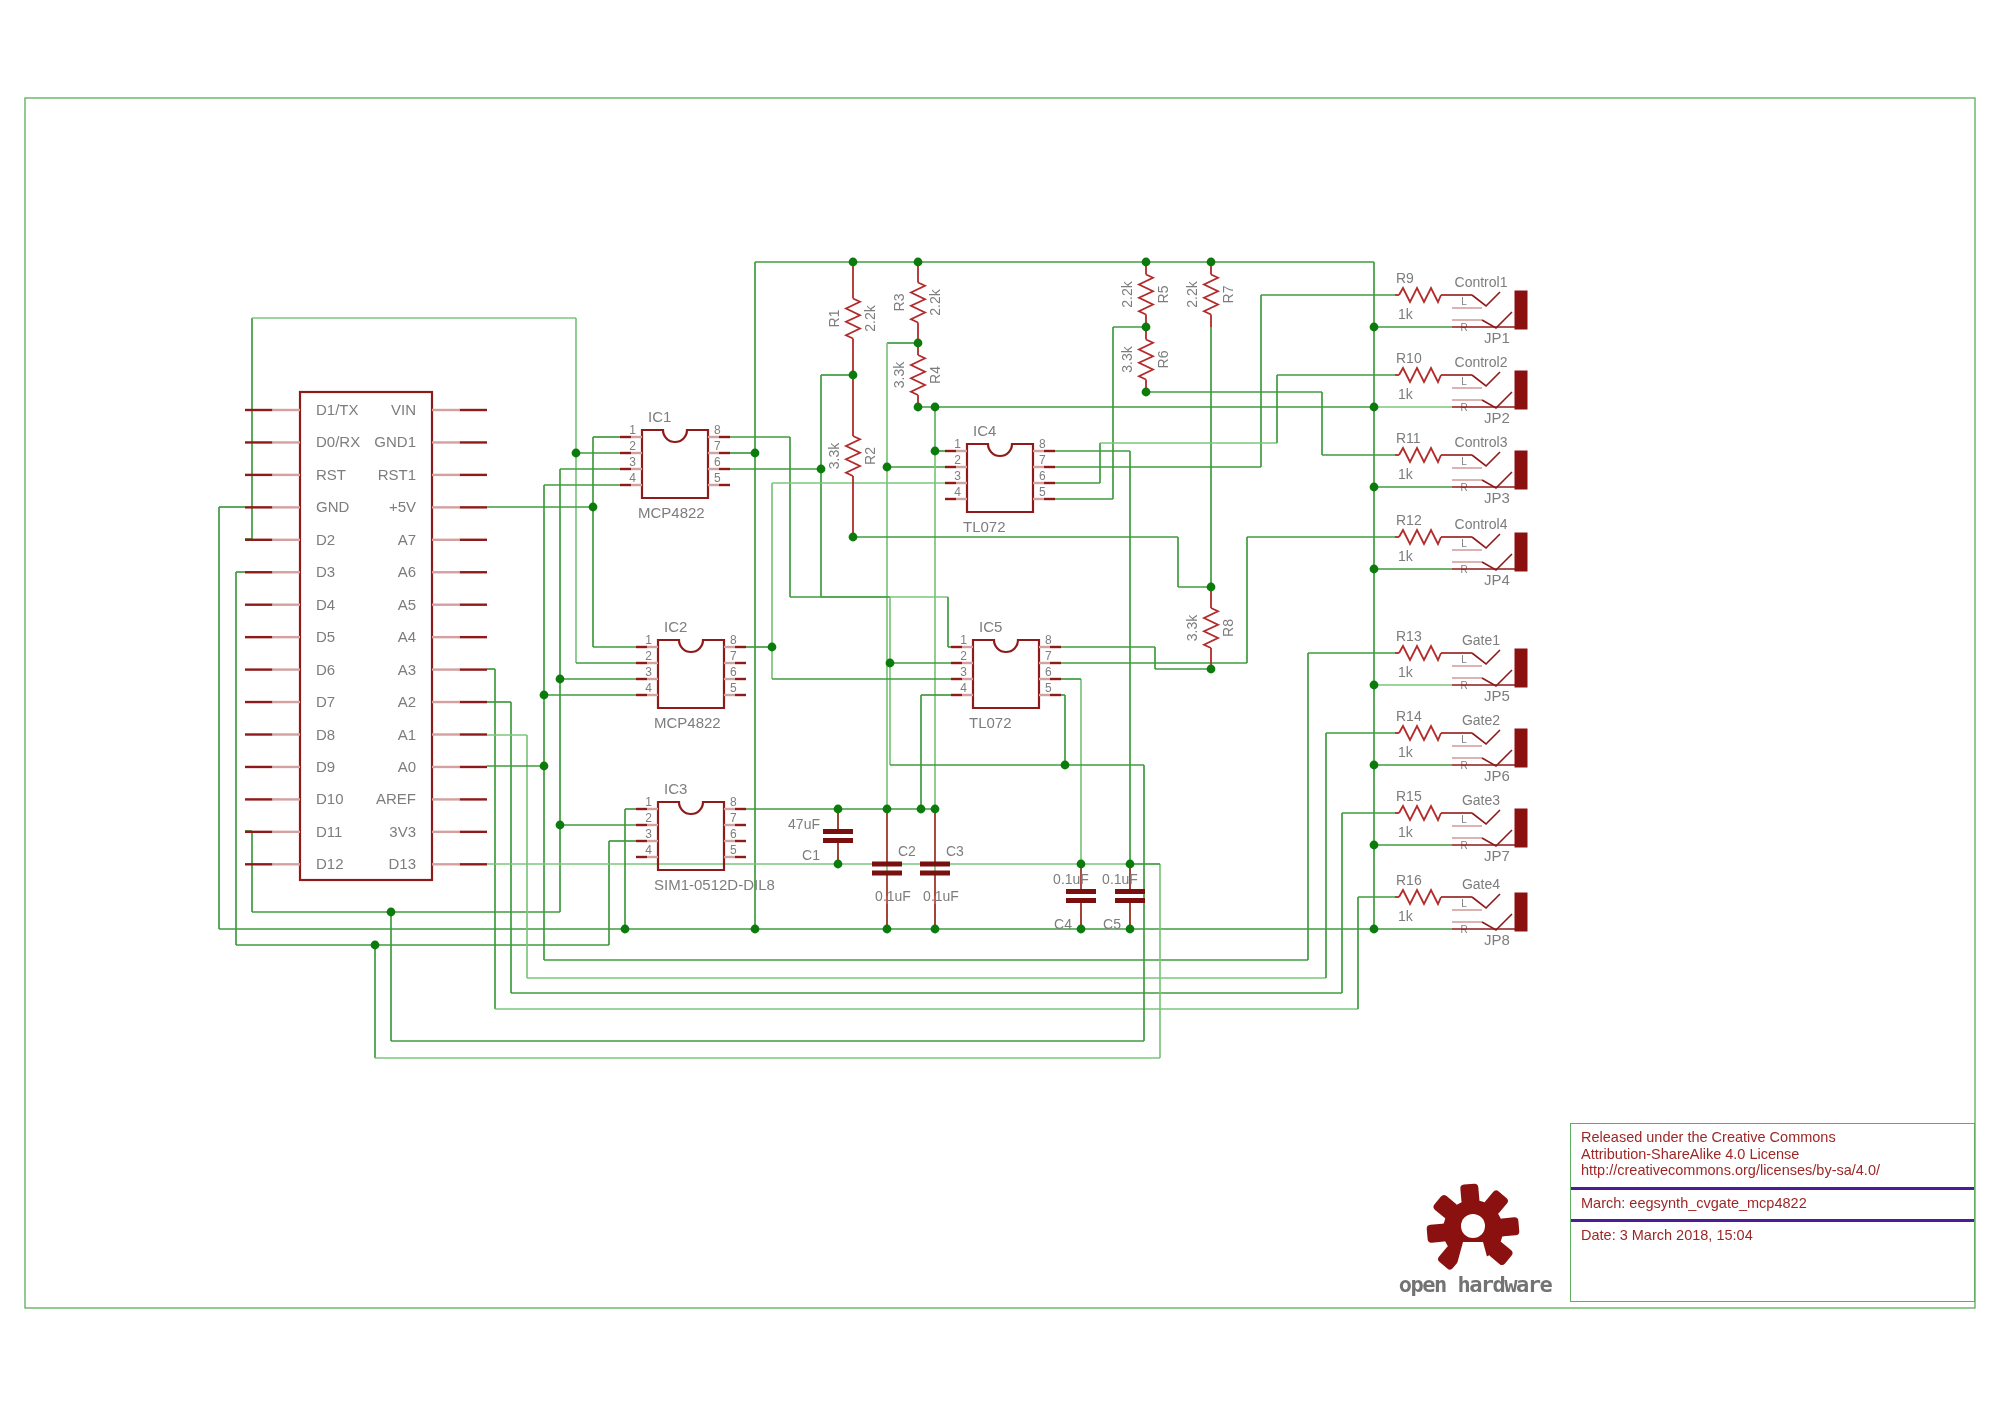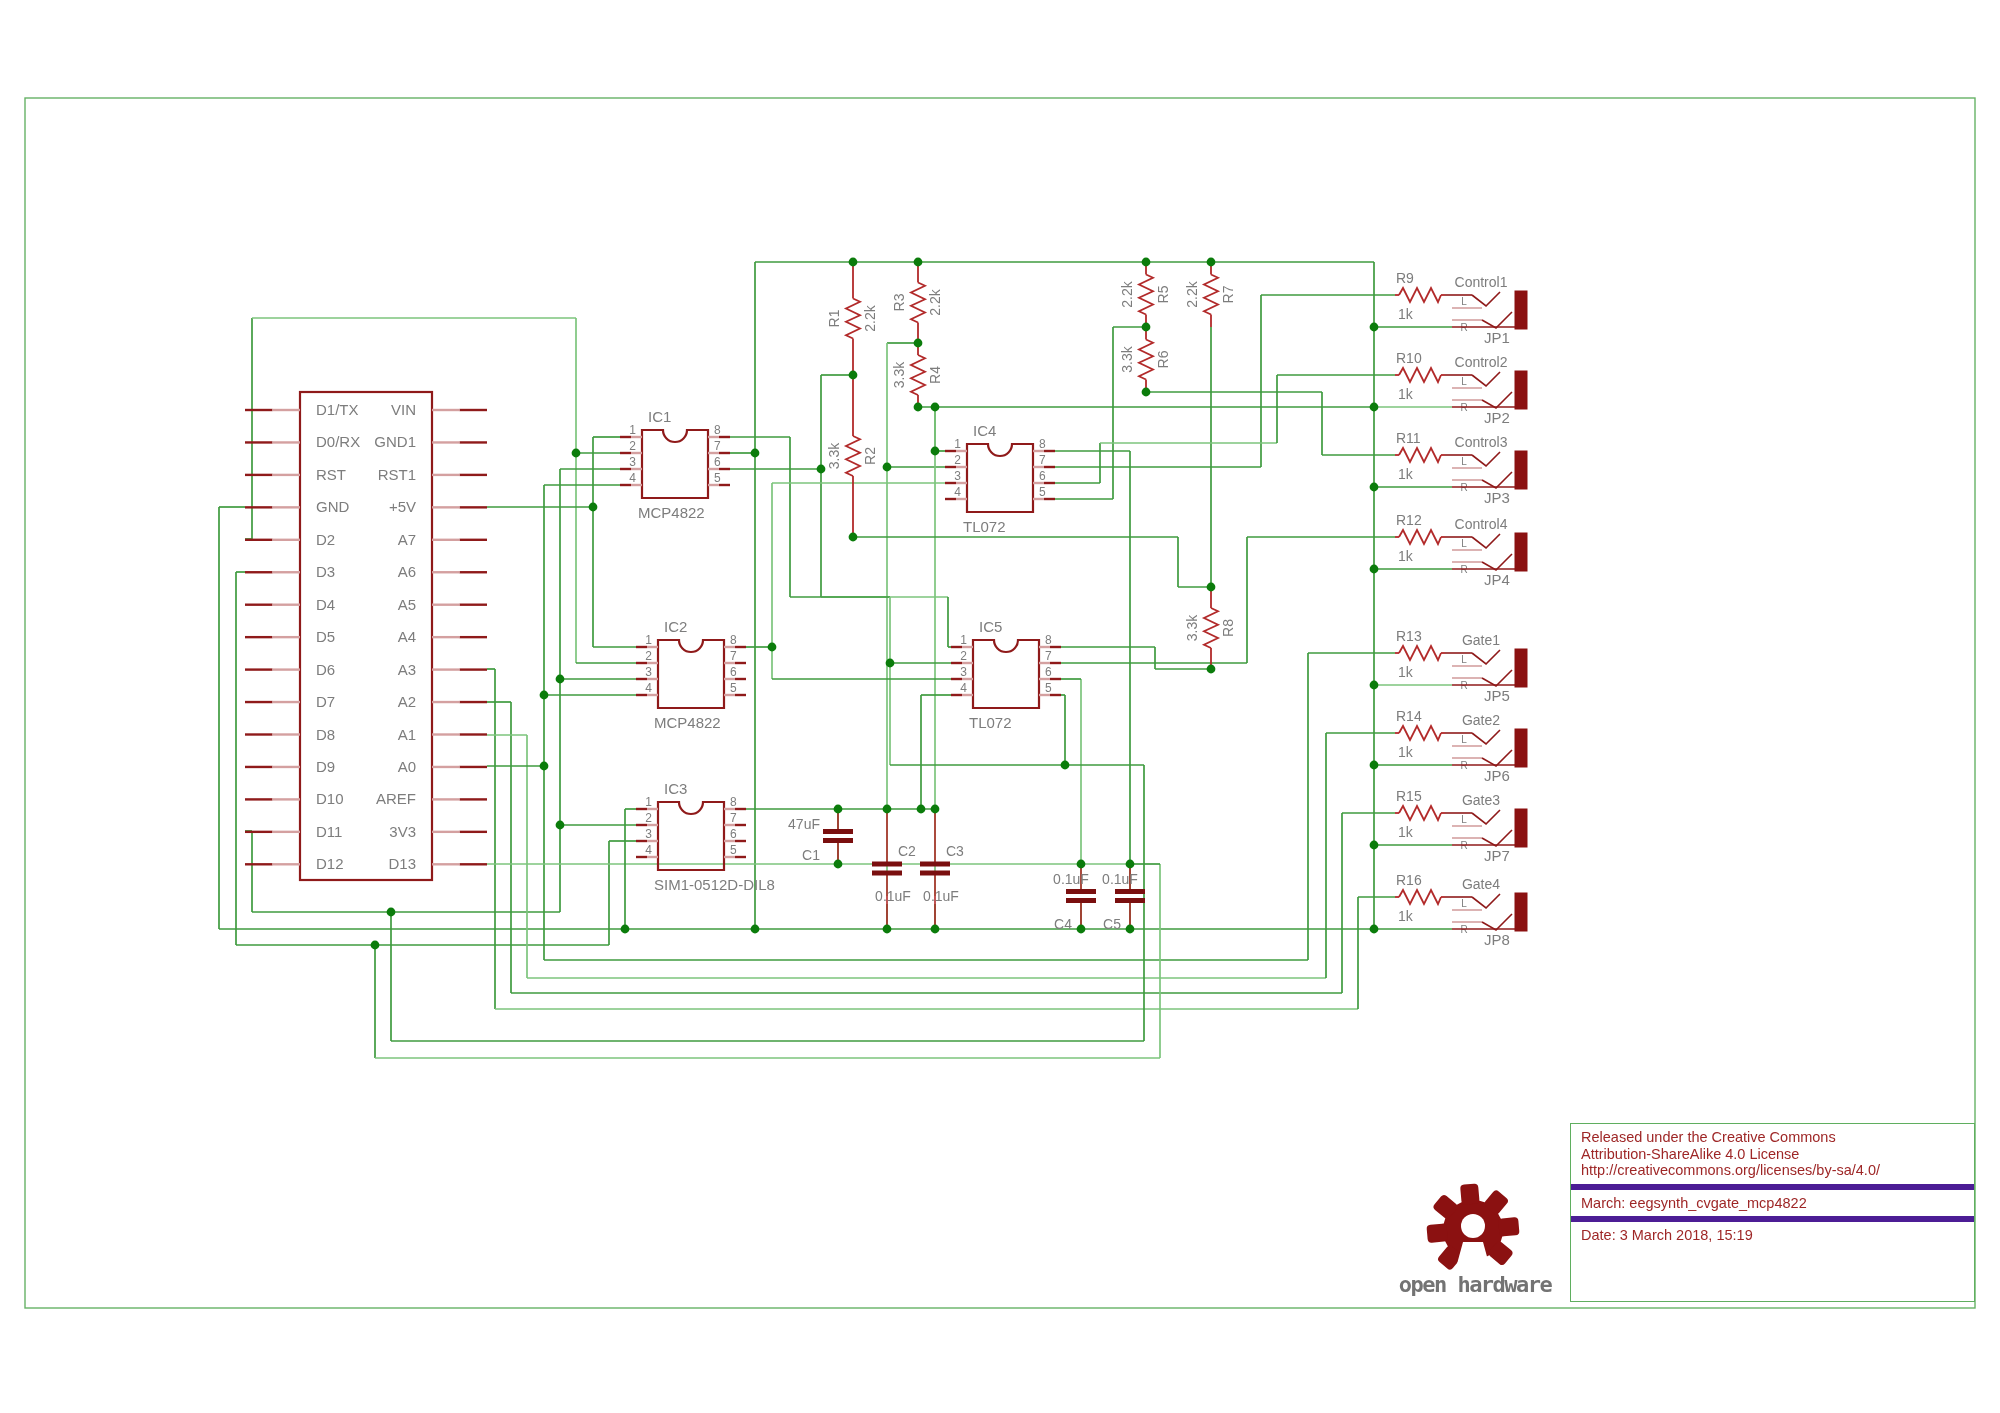--- a/index.html
+++ b/index.html
@@ -2,21 +2,21 @@
 <html><head>
 <meta charset="utf-8">
 <style>
   html,body{margin:0;padding:0;background:#ffffff;}
   .stage{position:relative;width:2000px;height:1413px;background:#ffffff;overflow:hidden;
          font-family:"Liberation Sans",sans-serif;}
   #schem{position:absolute;left:0;top:0;}
   .titleblock{position:absolute;left:1570px;top:1123px;width:405px;height:179px;
               border:1px solid #5fae5f;box-sizing:border-box;color:#9e2626;
               font-size:14.5px;line-height:16.5px;}
-  .tb-row{box-sizing:border-box;padding:5px 0 0 10px;border-bottom:6px solid #4c1d95;}
+  .tb-row{box-sizing:border-box;padding:5px 0 0 10px;border-bottom:3px solid #4c1d95;}
   .tb-row:last-child{border-bottom:none;}
   .tb-license{height:66px;}
   .tb-title{height:32px;}
   .tb-designed{height:49px;}
   .tb-date{height:30px;}
   .logo-text{position:absolute;left:1385px;top:1272px;width:180px;text-align:center;
              color:#737373;font-family:"DejaVu Sans Mono",monospace;
              font-weight:bold;font-size:22px;letter-spacing:-1.5px;}
 </style>
 </head>
@@ -643,17 +643,17 @@
       </g>
     </svg>
 
   <div class="titleblock">
     <div class="tb-row tb-license">
       <div>Released under the Creative Commons</div>
       <div>Attribution-ShareAlike 4.0 License</div>
       <div>http://creativecommons.org/licenses/by-sa/4.0/</div>
     </div>
     <div class="tb-row tb-title">March: eegsynth_cvgate_mcp4822</div>
-    <div class="tb-row tb-date">Date: 3 March 2018, 15:19</div>
+    <div class="tb-row tb-date">Date: 3 March 2018, 15:04</div>
   </div>
 
   <div class="logo-text">open hardware</div>
 </div>
 
 </body></html>

